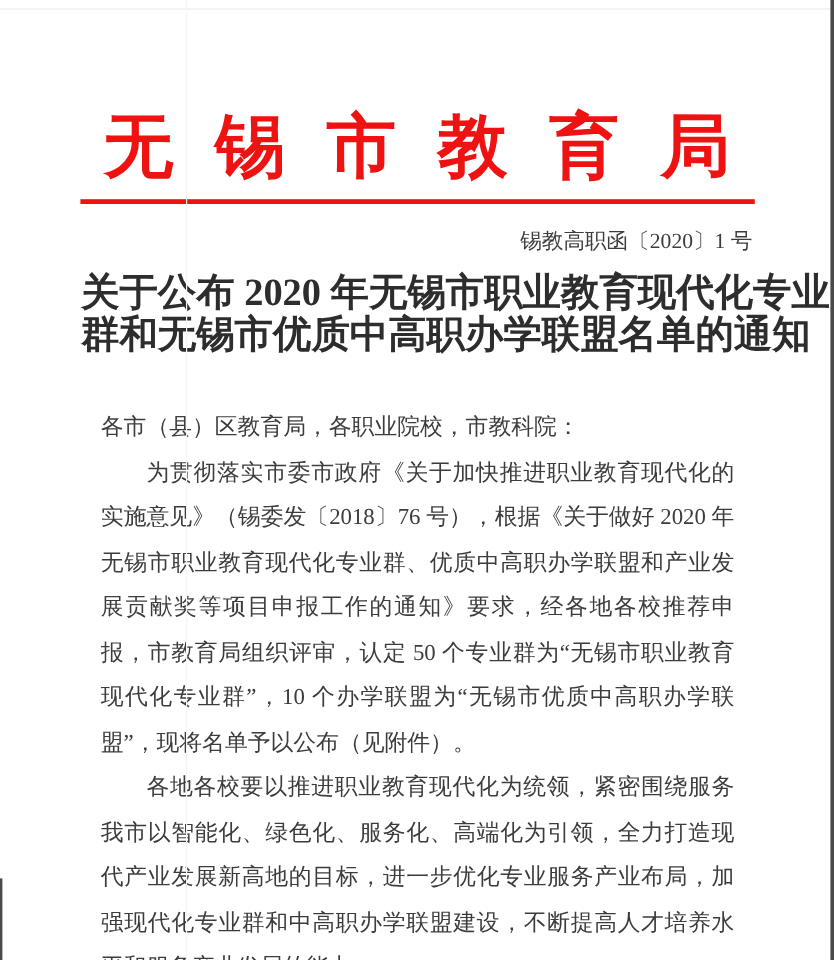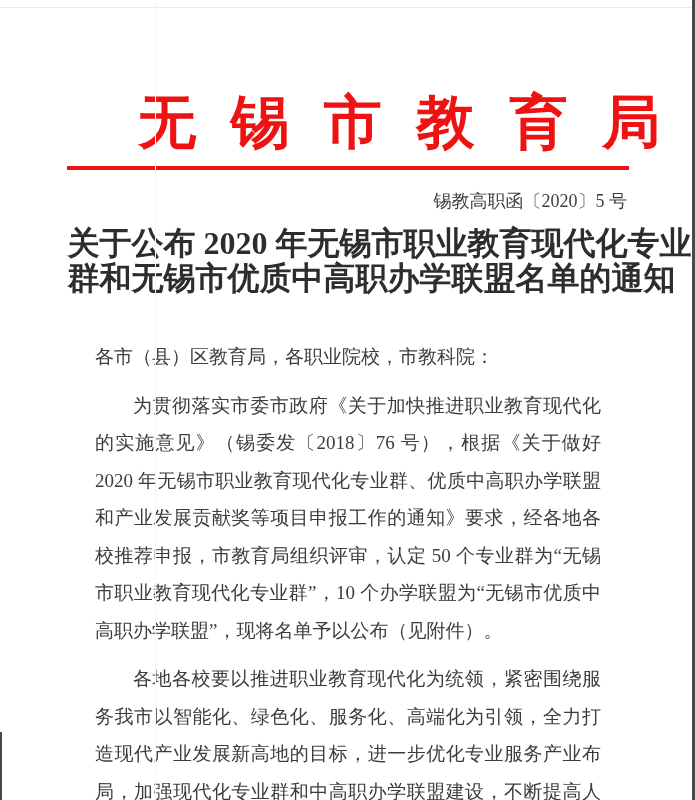--- a/index.html
+++ b/index.html
@@ -38,21 +38,21 @@
     position: absolute;
     left: 0; top: 732px;
     width: 2px; height: 68px;
     background: #4a4a4a;
   }
 
   
   .agency-name {
     margin: 0;
     padding-top: 88px;
-    text-align: right;
+    text-align: center;
     font-size: 58px;
     line-height: 70px;
     font-weight: bold;
     color: #ee1212;
     letter-spacing: 0.6em;
     text-indent: 0.6em;
     white-space: nowrap;
   }
   .red-rule {
     width: 562px;
@@ -87,39 +87,39 @@
 
   
   .doc-body {
     margin: 42px 83px 0 84px;
     font-size: 19px;
     line-height: 37.5px;
     color: #3c3c3c;
     text-align: justify;
   }
   .doc-body p {
-    margin: 11px;
+    margin: 0;
   }
   .doc-body p.indented {
     text-indent: 2em;
   }
 </style>
 </head>
 <body>
 
 <div class="page">
 
   <div class="scan-line-top"></div>
   <div class="scan-line-vert"></div>
 
   <h1 class="agency-name">无锡市教育局</h1>
 
   <div class="red-rule"></div>
 
-  <div class="doc-number">锡教高职函〔2020〕5 号</div>
+  <div class="doc-number">锡教高职函〔2020〕1 号</div>
 
   <h2 class="notice-title">
     <span class="title-line">关于公布 2020 年无锡市职业教育现代化专业</span>
     <span class="title-line">群和无锡市优质中高职办学联盟名单的通知</span>
   </h2>
 
   <div class="doc-body">
     <p class="salutation">各市（县）区教育局，各职业院校，市教科院：</p>
     <p class="indented">为贯彻落实市委市政府《关于加快推进职业教育现代化的实施意见》（锡委发〔2018〕76 号），根据《关于做好 2020 年无锡市职业教育现代化专业群、优质中高职办学联盟和产业发展贡献奖等项目申报工作的通知》要求，经各地各校推荐申报，市教育局组织评审，认定 50 个专业群为“无锡市职业教育现代化专业群”，10 个办学联盟为“无锡市优质中高职办学联盟”，现将名单予以公布（见附件）。</p>
     <p class="indented">各地各校要以推进职业教育现代化为统领，紧密围绕服务我市以智能化、绿色化、服务化、高端化为引领，全力打造现代产业发展新高地的目标，进一步优化专业服务产业布局，加强现代化专业群和中高职办学联盟建设，不断提高人才培养水平和服务产业发展的能力。</p>

